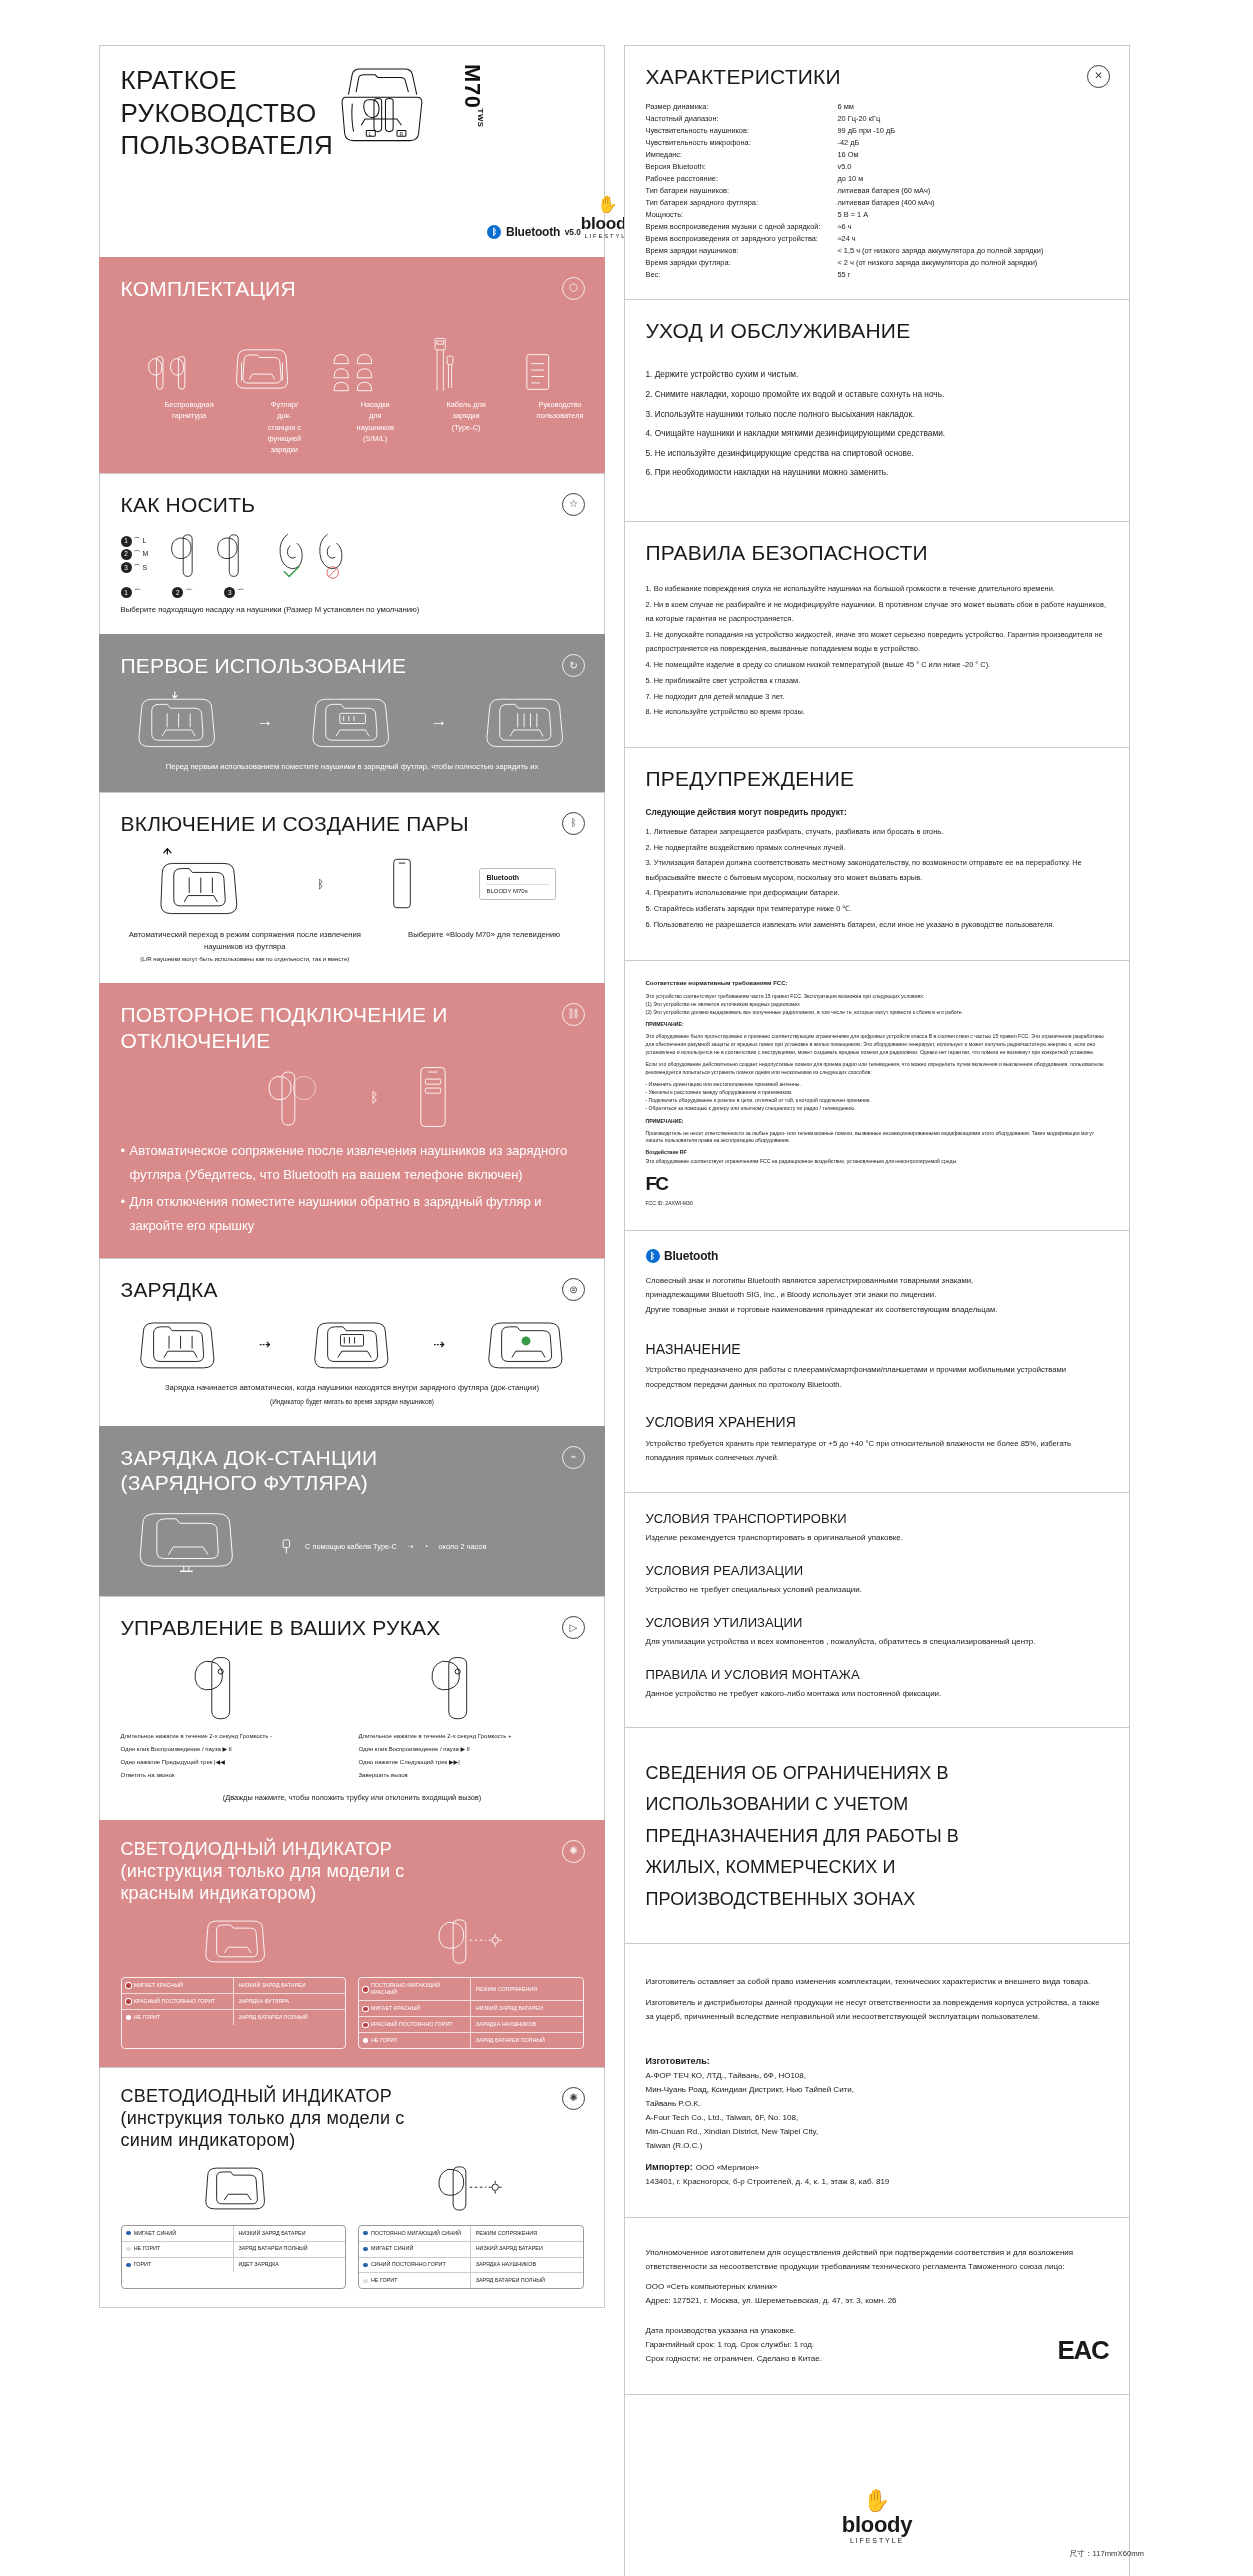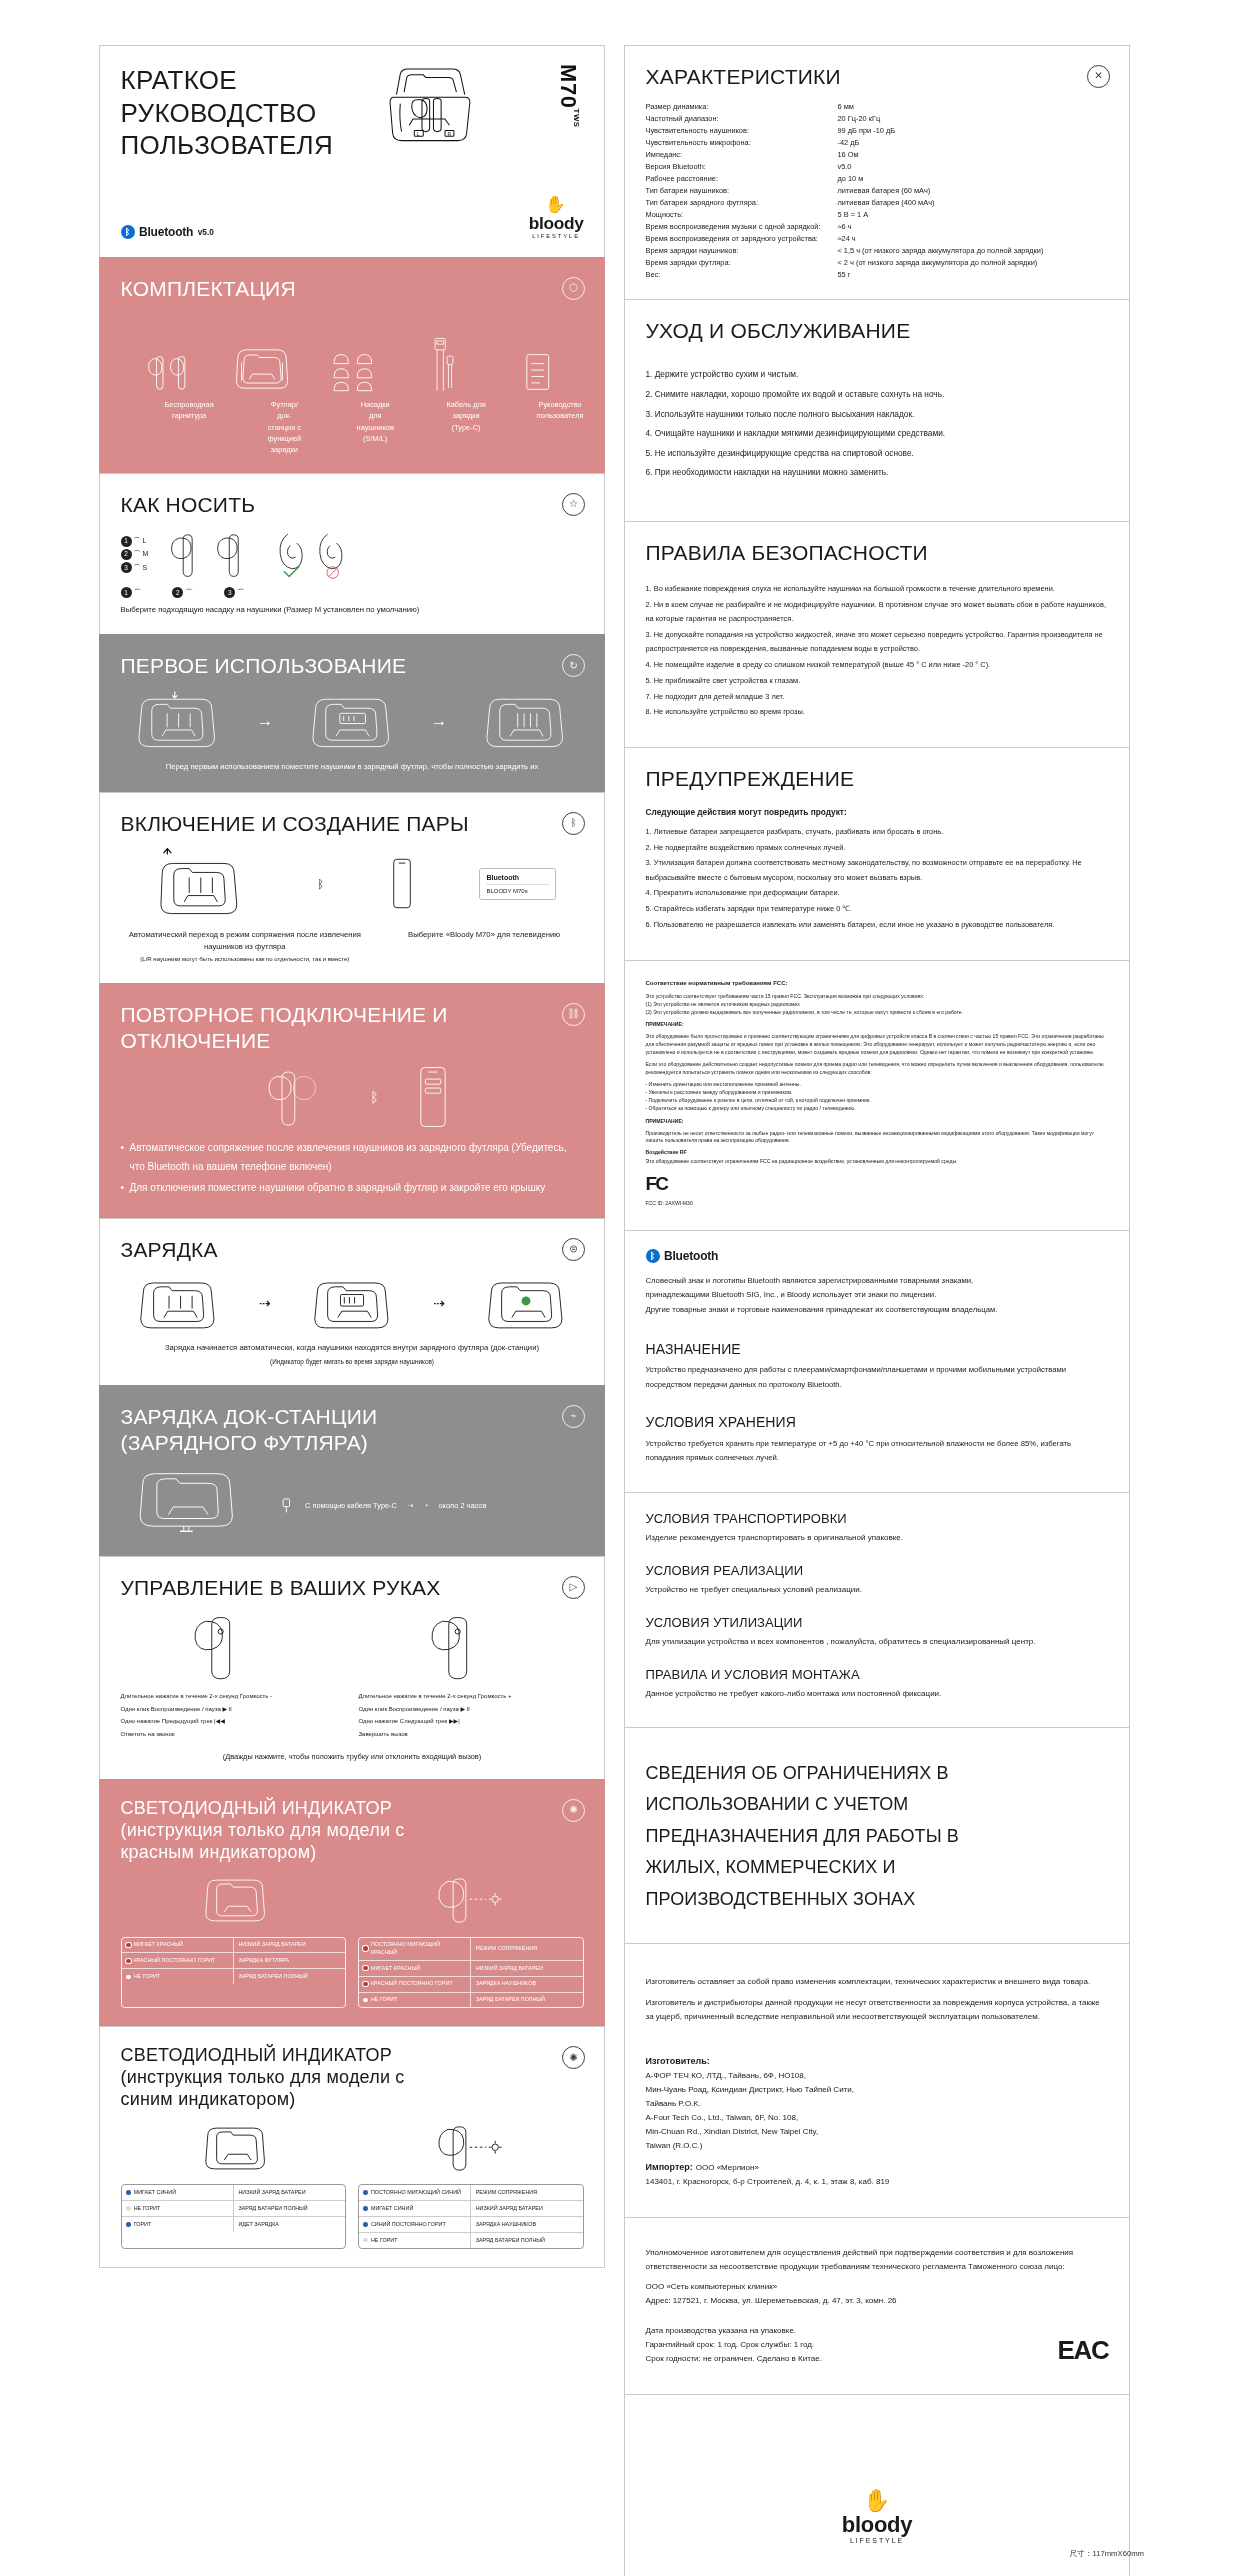--- a/index.html
+++ b/index.html
@@ -43,21 +43,21 @@
   .corner-ico{
     position:absolute; right:19px; top:19px;
     width:23px; height:23px; border-radius:50%;
     border:0.8px solid currentColor; opacity:.85;
     display:flex; align-items:center; justify-content:center;
     font-size:10.3px; line-height:1;
   }
   .panel.pink .corner-ico, .panel.gray .corner-ico{ color:#fff; }
 
   
-  .cover{ height:212px; display:flex; flex-direction:column; justify-content:space-between; }
+  .cover{ height:212px; display:flex; justify-content:space-between; }
   .cover-top{ display:flex; justify-content:space-between; align-items:flex-start; }
   .model-badge{
     writing-mode:vertical-rl;
     font-size:22px; font-weight:700; letter-spacing:0.6px;
     margin-right:2.6px; color:#111;
   }
   .model-badge sup{ font-size:7.7px; }
   .case-art{ margin-right:29.5px; }
   .cover-bottom{ display:flex; justify-content:space-between; align-items:flex-end; }
   .bt-mark{ display:flex; align-items:center; gap:4.5px; }
@@ -85,21 +85,21 @@
   .cap.left{ text-align:left; }
 
   
   .fit-wrap{ display:flex; align-items:center; gap:15.4px; margin:6.4px 0 7.7px; }
   .fit-sizes{ font-size:7px; line-height:1.9; }
   .steps{ display:flex; gap:31px; font-size:7.7px; align-items:center; margin:2.6px 0 6.4px; }
   .num{ display:inline-flex; width:11px;height:11px;border-radius:50%;
         background:#222;color:#fff;font-size:6.4px;align-items:center;justify-content:center; }
 
   
-  ul.bul{ list-style:none; font-size:10px; line-height:1.85; }
+  ul.bul{ list-style:none; font-size:13px; line-height:1.85; }
   ul.bul li{ position:relative; padding-left:9px; margin-bottom:2.6px; }
   ul.bul li:before{ content:"•"; position:absolute; left:0; }
 
   ol.num-list{ list-style:none; font-size:8.3px; line-height:2.2; counter-reset:n; }
   ol.num-list li{ margin-bottom:1.3px; }
 
   
   table.spec{ width:100%; border-collapse:collapse; font-size:7.4px; line-height:1.62; }
   table.spec td{ padding:0; vertical-align:top; }
   table.spec td.k{ width:192px; }

